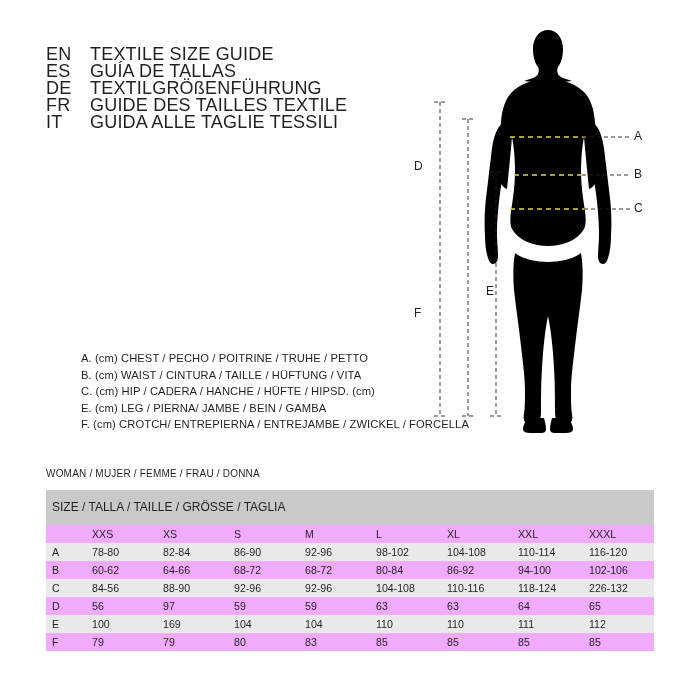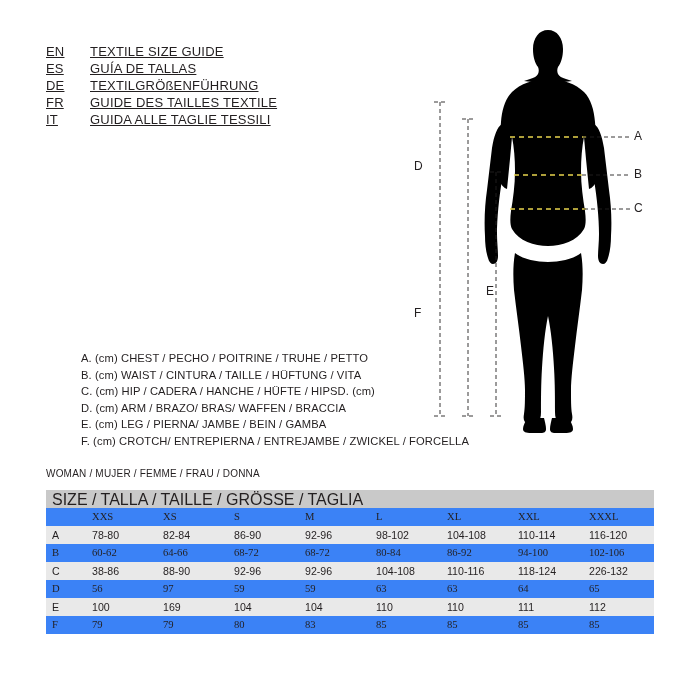--- a/index.html
+++ b/index.html
@@ -20,23 +20,22 @@
     left: 0; top: 0;
     width: 700px;
     height: 700px;
   }
 
   
   .titles {
     position: absolute;
     left: 46px;
     top: 44px;
-    font-size: 13px;
+    font-size: 18px;
     letter-spacing: 0.2px;
-    text-decoration: underline;
   }
   .title-row {
     display: flex;
     align-items: baseline;
     height: 17px;
   }
   .title-lang {
     width: 44px;
     flex: 0 0 44px;
   }
@@ -82,30 +81,29 @@
   td, th {
     text-align: left;
     padding: 0 0 0 6px;
     font-weight: normal;
     height: 18px;
     line-height: 18px;
     color: #231f20;
   }
   .row-head td {
     background: #c9c9c9;
-    font-size: 16px;
-    height: 18px;
+    font-size: 12px;
+    height: 35px;
     line-height: 17px;
   }
   .row-alt td {
     background: #e9e9e9;
   }
   .row-plain td {
-    background: #3b82f6;
-    font-family: Liberation Serif, serif;
+    background: #f0abfc;
   }
   col.c-label { width: 40px; }
   col.c-val { width: 71px; }
 
   
   .figure {
     position: absolute;
     left: 398px;
     top: 24px;
     width: 280px;
@@ -144,21 +142,20 @@
     <div class="title-row">
       <span class="title-lang">IT</span>
       <span class="title-text">GUIDA ALLE TAGLIE TESSILI</span>
     </div>
   </div>
 
   <div class="legend">
     <div class="legend-row">A. (cm) CHEST / PECHO / POITRINE / TRUHE / PETTO</div>
     <div class="legend-row">B. (cm) WAIST / CINTURA / TAILLE / HÜFTUNG / VITA</div>
     <div class="legend-row">C. (cm) HIP / CADERA / HANCHE / HÜFTE / HIPSD. (cm)</div>
-    <div class="legend-row">D. (cm) ARM / BRAZO/ BRAS/ WAFFEN / BRACCIA</div>
     <div class="legend-row">E. (cm) LEG / PIERNA/ JAMBE / BEIN / GAMBA</div>
     <div class="legend-row">F. (cm) CROTCH/ ENTREPIERNA / ENTREJAMBE / ZWICKEL / FORCELLA</div>
   </div>
 
   <div class="woman-label">WOMAN / MUJER / FEMME / FRAU / DONNA</div>
 
   <div class="table-wrap">
     <table>
       <colgroup>
         <col class="c-label">
@@ -206,21 +203,21 @@
           <td>68-72</td>
           <td>68-72</td>
           <td>80-84</td>
           <td>86-92</td>
           <td>94-100</td>
           <td>102-106</td>
         </tr>
 
         <tr class="row-alt">
           <td>C</td>
-          <td>38-86</td>
+          <td>84-56</td>
           <td>88-90</td>
           <td>92-96</td>
           <td>92-96</td>
           <td>104-108</td>
           <td>110-116</td>
           <td>118-124</td>
           <td>226-132</td>
         </tr>
 
         <tr class="row-plain">

